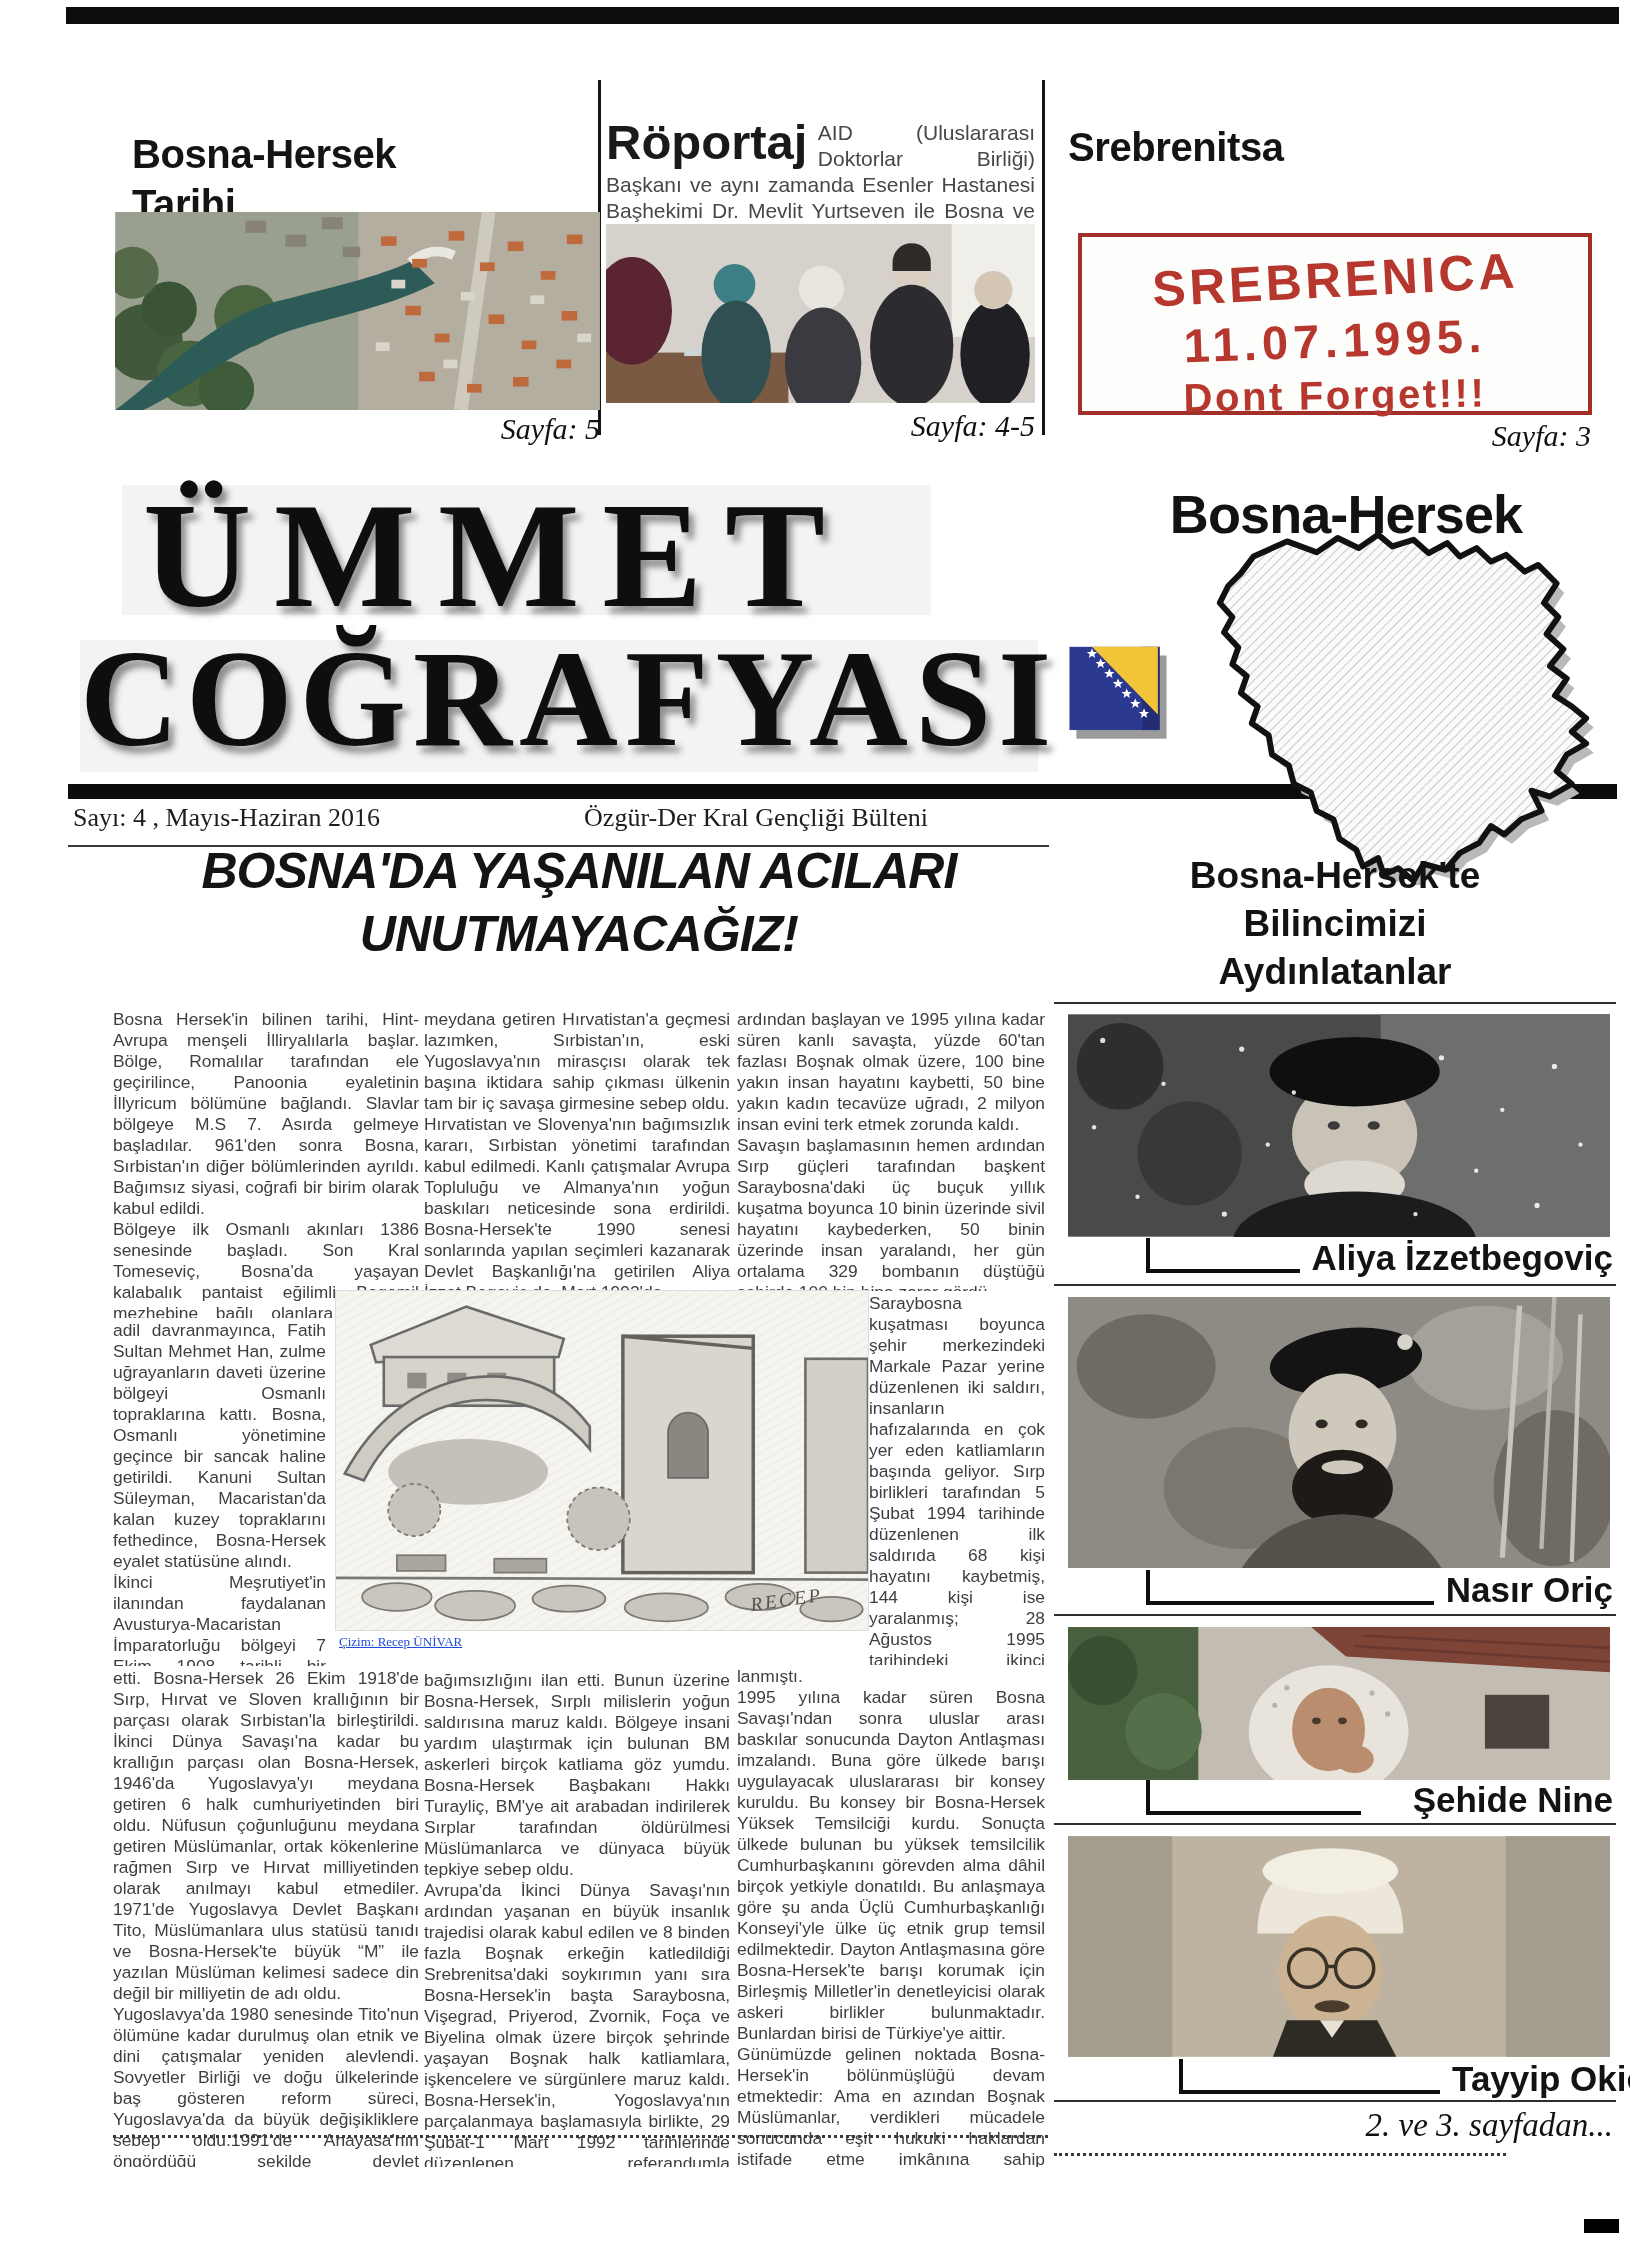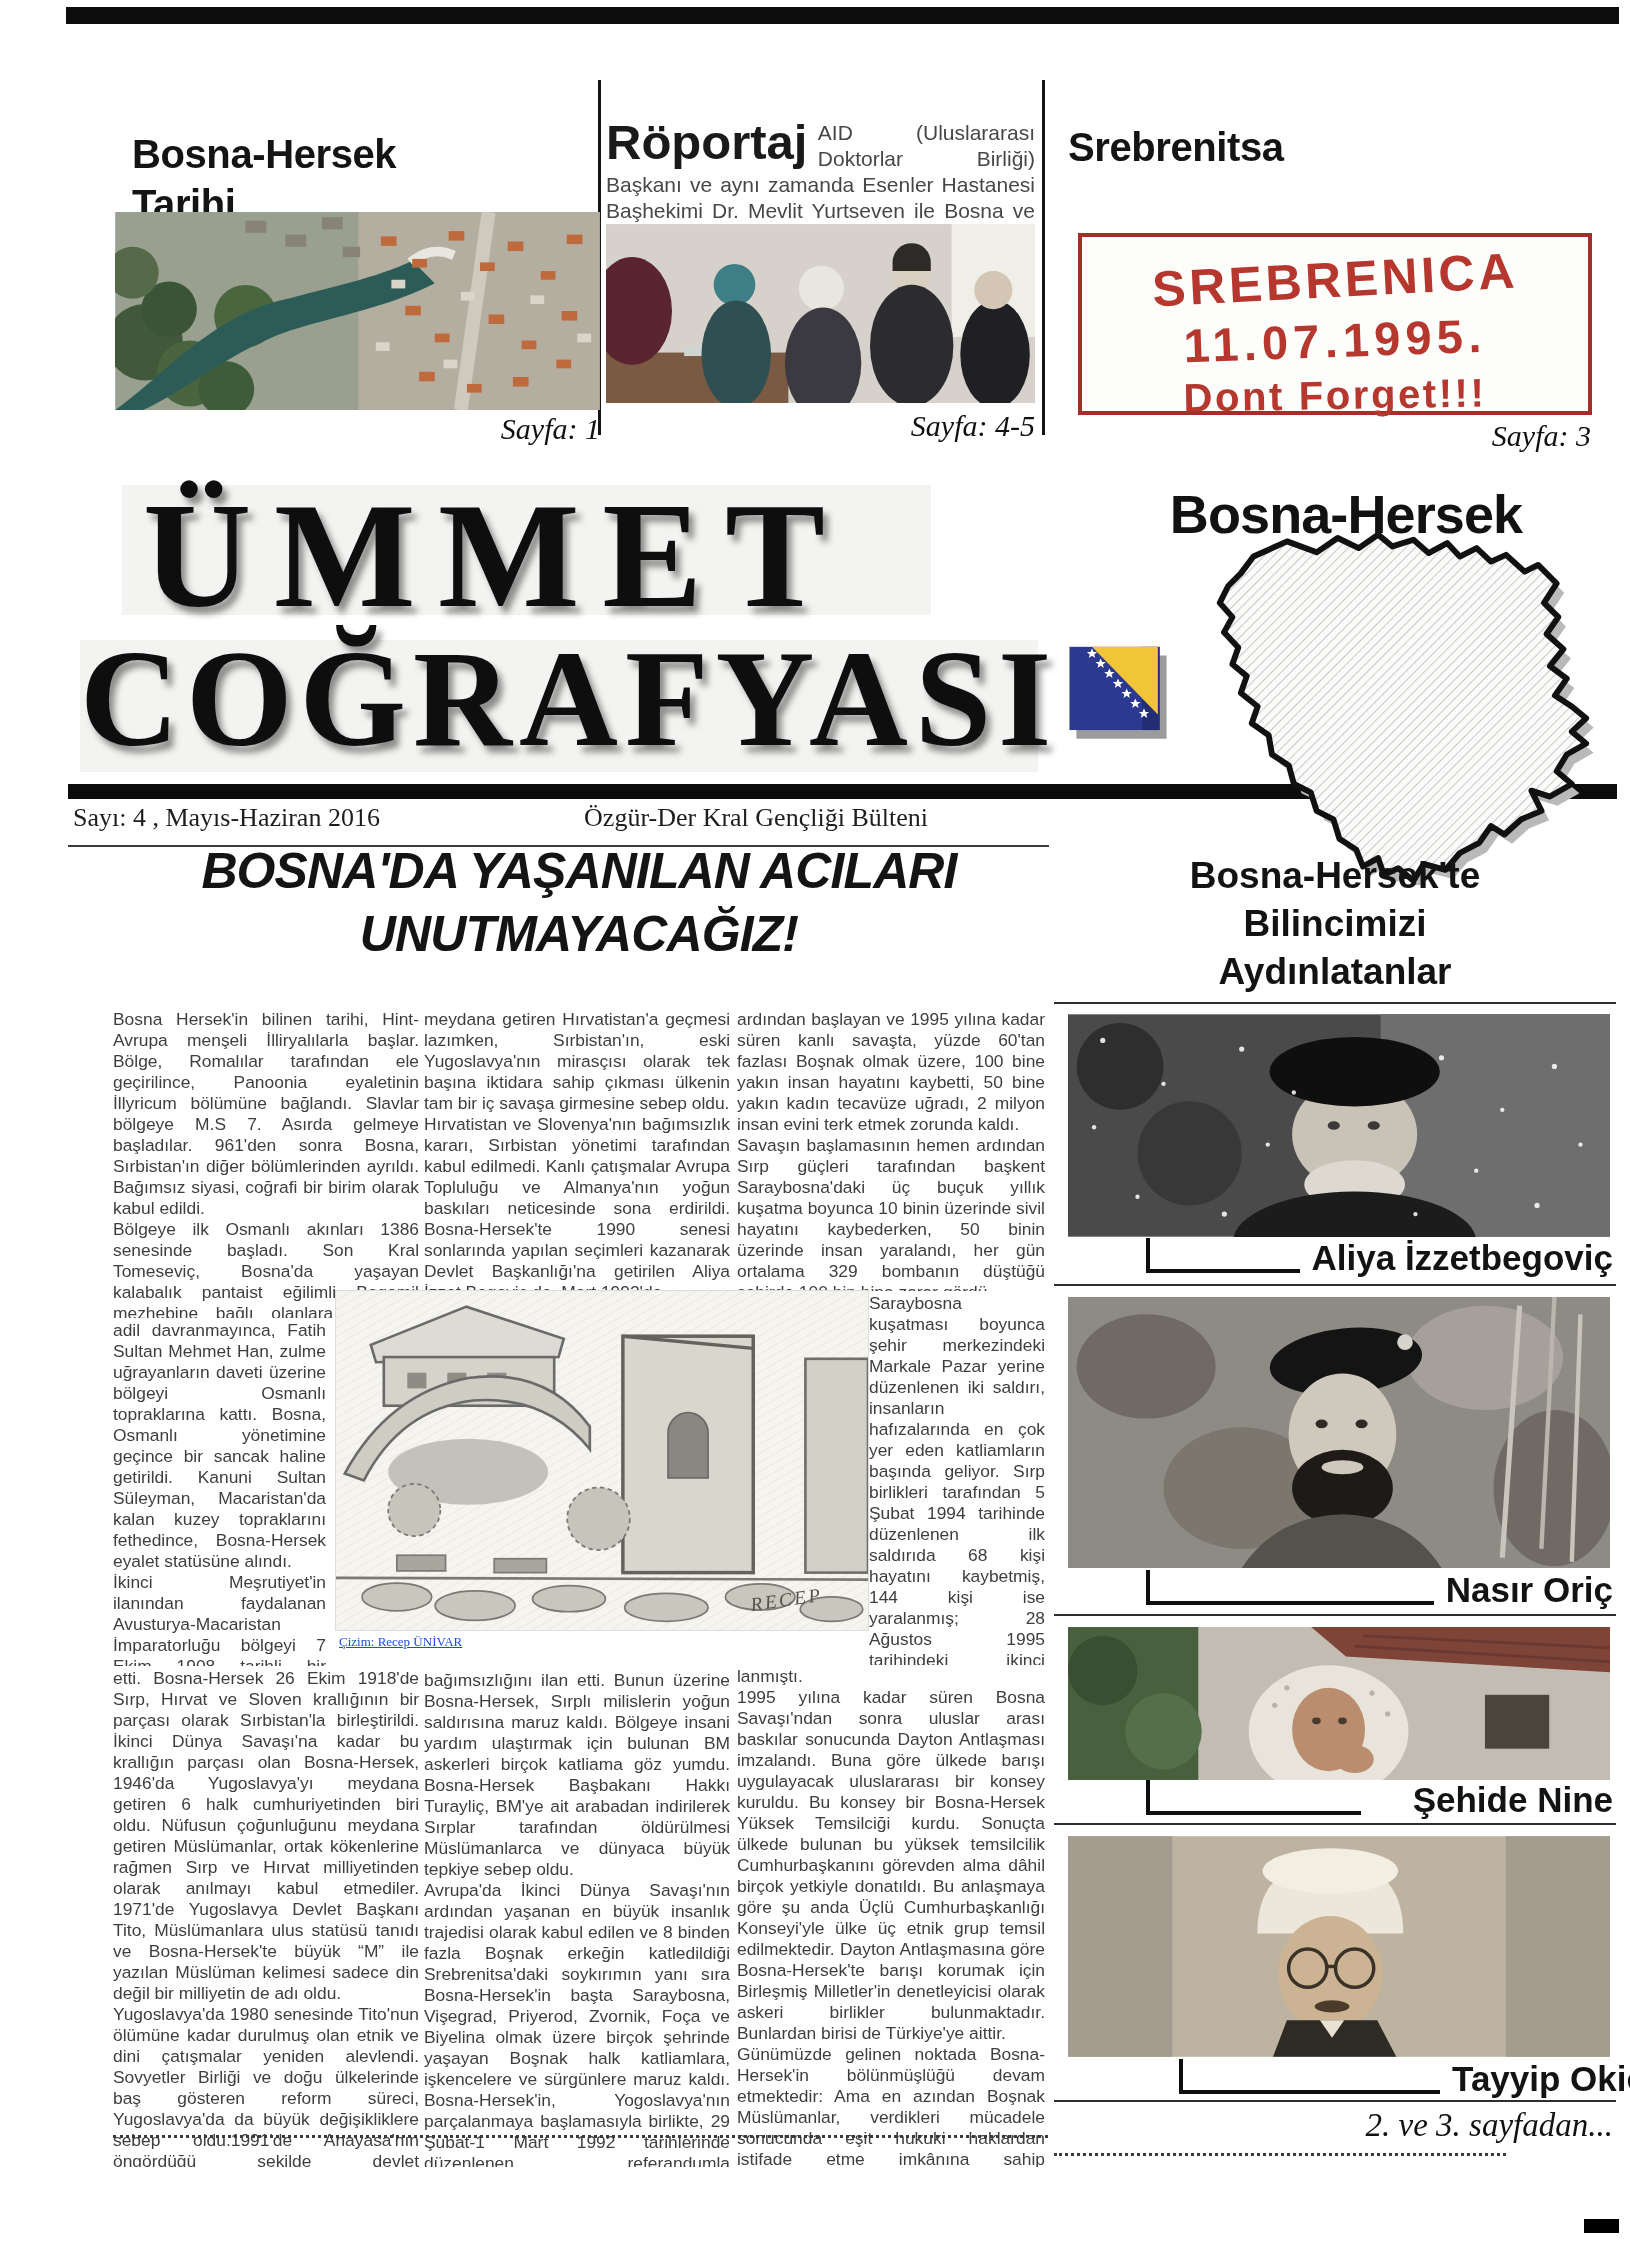--- a/index.html
+++ b/index.html
@@ -91,21 +91,21 @@
       <rect x="378" y="170" width="16" height="10"></rect>
         <rect x="300" y="150" width="16" height="10"></rect>
     </g>
     <g fill="#878377">
       <rect x="150" y="10" width="24" height="14"></rect>
         <rect x="196" y="26" width="24" height="14"></rect>
       <rect x="238" y="6" width="24" height="14"></rect>
         <rect x="262" y="40" width="20" height="12"></rect>
     </g>
   </svg>
-  <div class="abs pageref" style="left:417px;top:412px;width:183px;">Sayfa: 1</div>
+  <div class="abs pageref" style="left:417px;top:412px;width:183px;">Sayfa: 5</div>
 
   <div class="abs teaser" style="left:606px;top:120px;width:429px;">
     <span class="bigword">Röportaj</span>
     <span>AID (Uluslararası Doktorlar Birliği) Başkanı ve aynı zamanda Esenler Hastanesi Başhekimi Dr. Mevlit Yurtseven ile Bosna ve AİD'in Bosna'daki çalışmaları hakkında söyleşi gerçekleştirdik.</span>
   </div>
   <svg class="abs" style="left:606px;top:224px;" width="429" height="179" viewBox="0 0 494 206">
     <rect width="494" height="206" fill="#d6d2cb"></rect>
     <rect x="398" y="0" width="96" height="130" fill="#efeee9"></rect>
     <rect x="0" y="148" width="210" height="58" fill="#7a5a42"></rect>
     <rect x="30" y="140" width="26" height="12" fill="#e8e4da"></rect>

